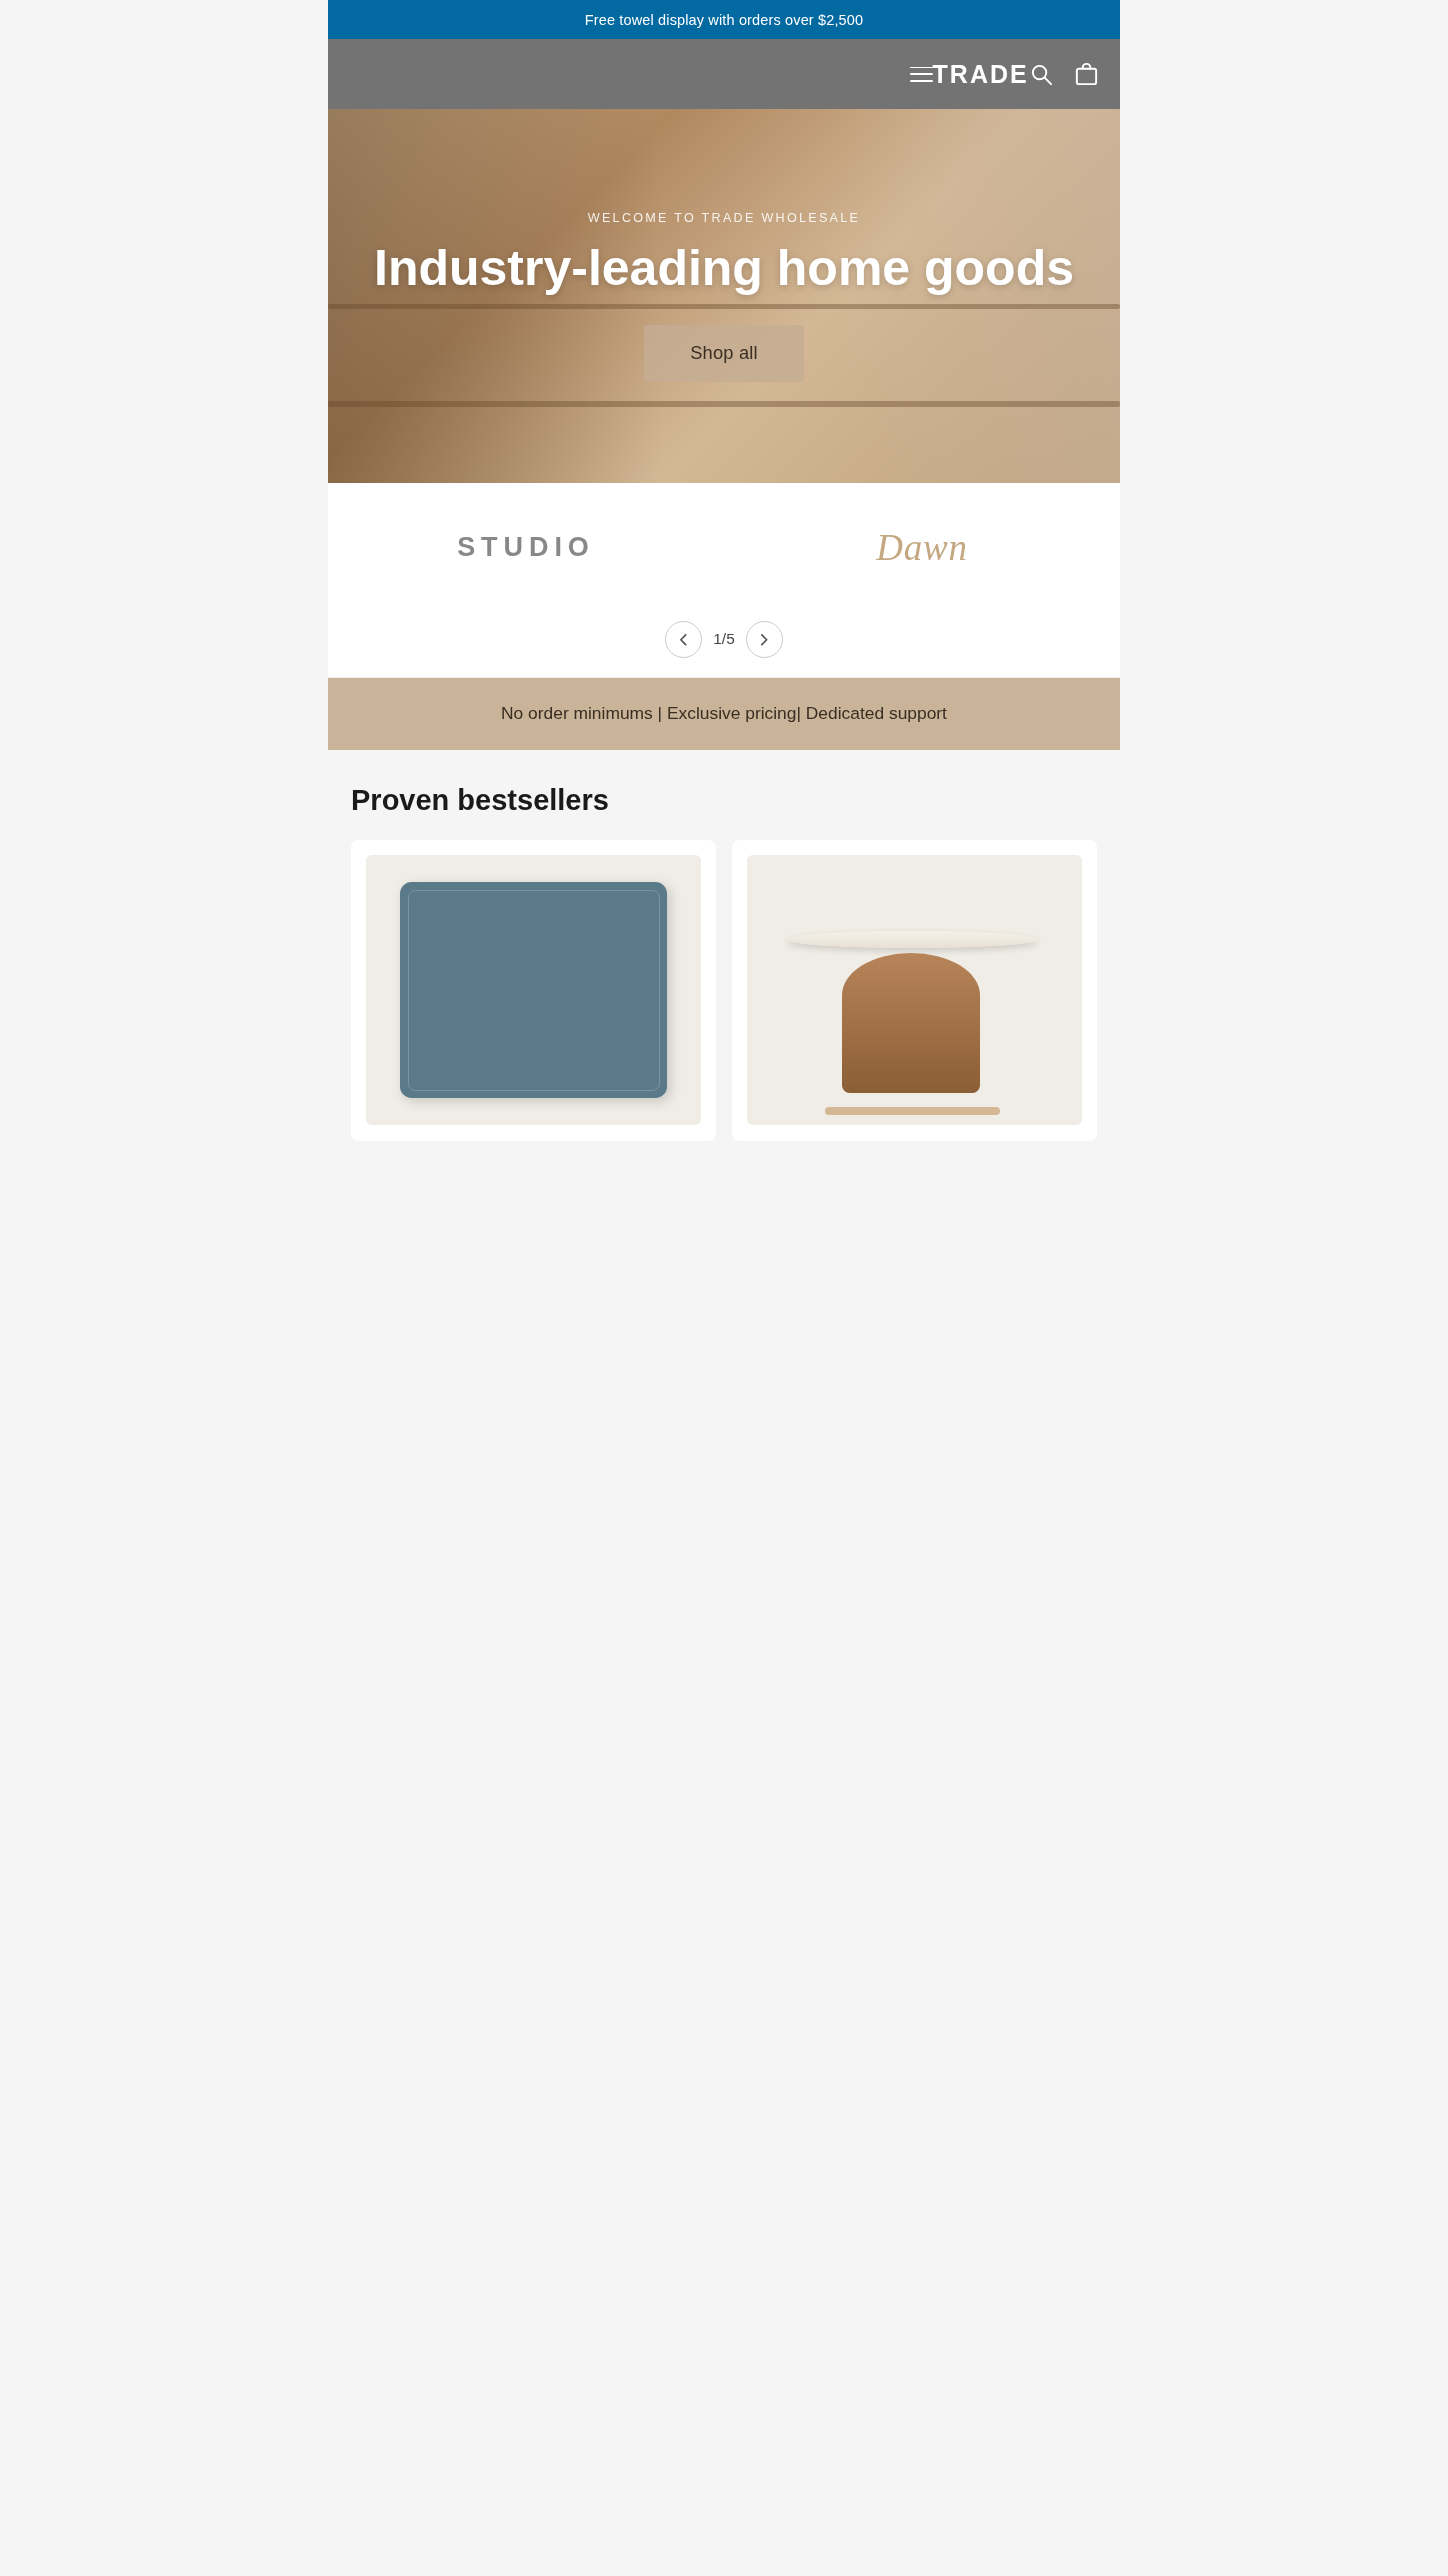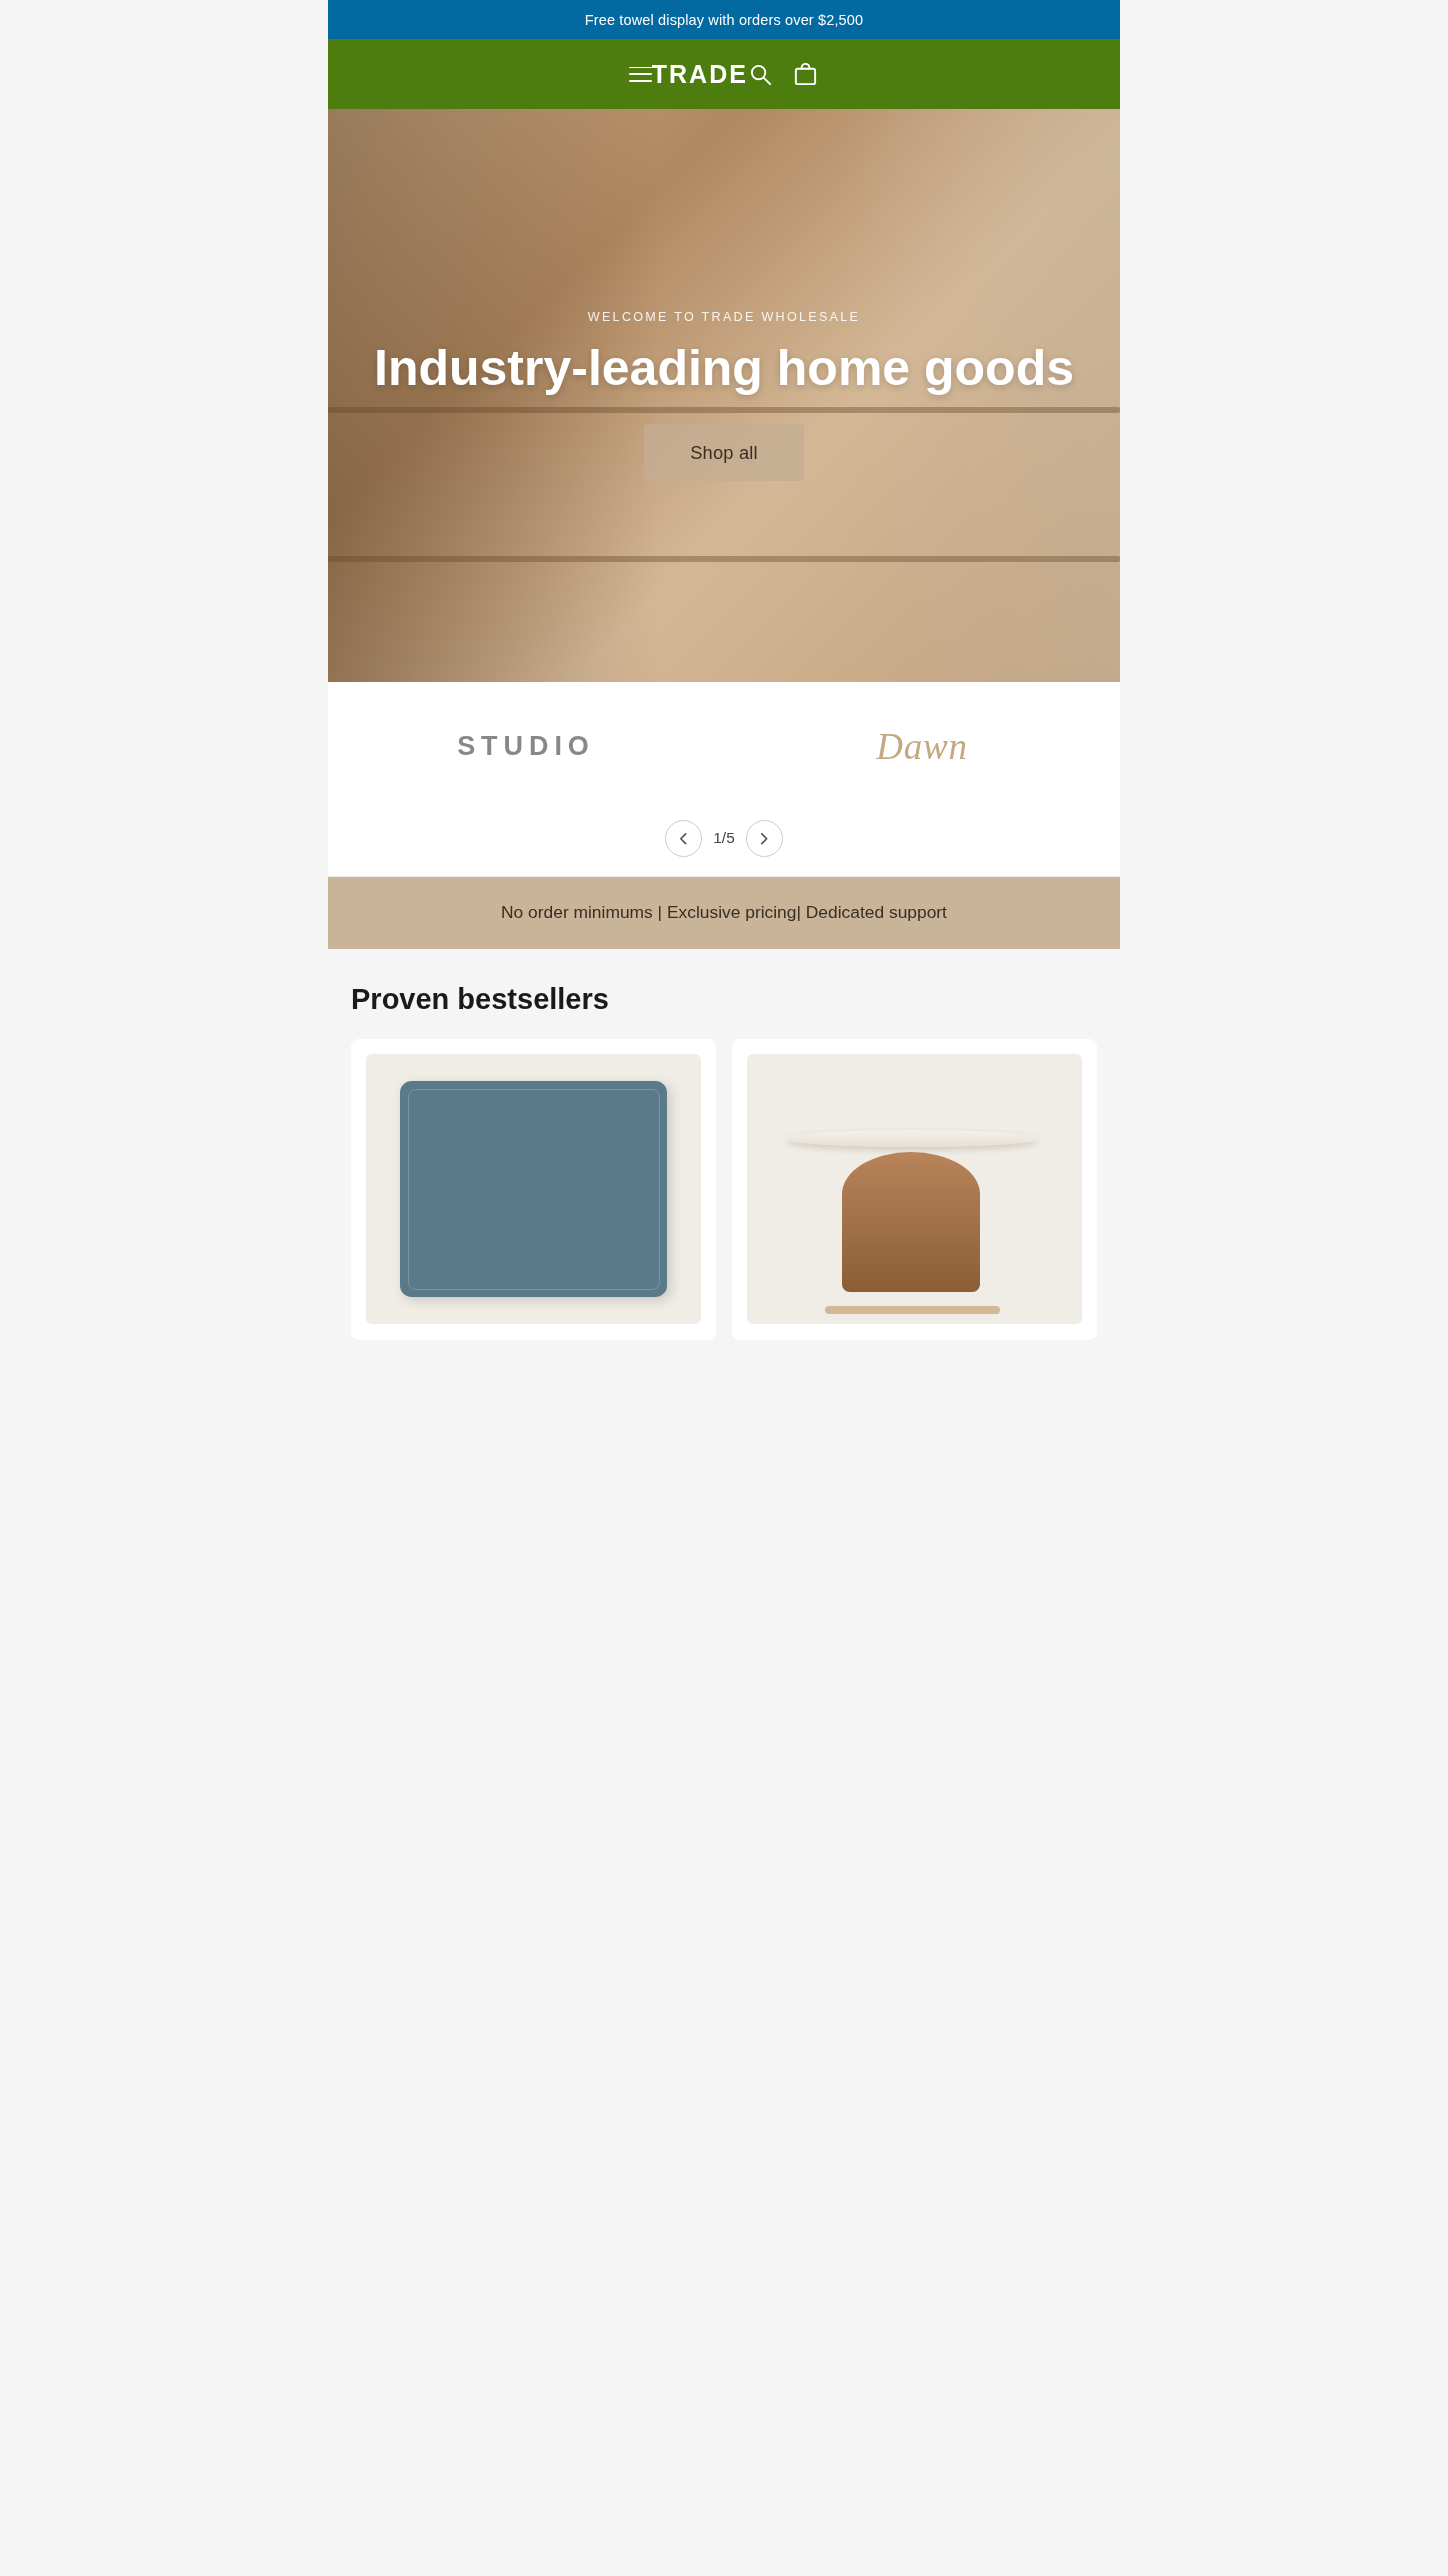--- a/index.html
+++ b/index.html
@@ -19,24 +19,24 @@
       color: #ffffff;
       text-align: center;
       padding: 11.6px 15.4px;
       font-size: 14.5px;
       font-weight: 400;
       letter-spacing: 0.01em;
     }
 
     
     .header {
-      background: #4d7c0f;
-      display: flex;
-      align-items: center;
-      justify-content: center;
+      background: #737373;
+      display: flex;
+      align-items: center;
+      justify-content: flex-end;
       padding: 0 20px;
       height: 70px;
     }
 
     .header-menu-icon {
       display: flex;
       flex-direction: column;
       gap: 4.8px;
       cursor: pointer;
     }
@@ -70,21 +70,21 @@
       color: #ffffff;
       display: flex;
       align-items: center;
       justify-content: center;
     }
 
     
     .hero {
       position: relative;
       width: 100%;
-      height: 573px;
+      height: 374px;
       overflow: hidden;
       background: #c4a882;
     }
 
     .shelf-bg {
       position: absolute;
       inset: 0;
       background: 
         linear-gradient(135deg, #c9a882 0%, #b08860 30%, #d4b896 60%, #bfa07a 100%);
     }

